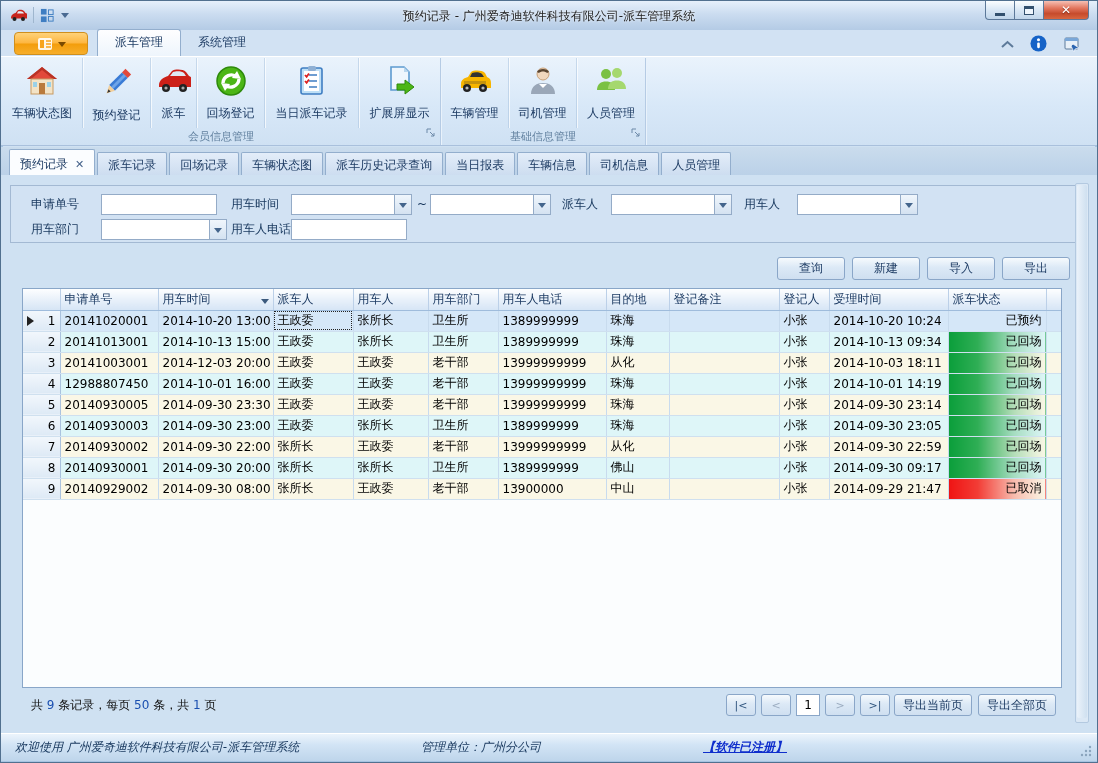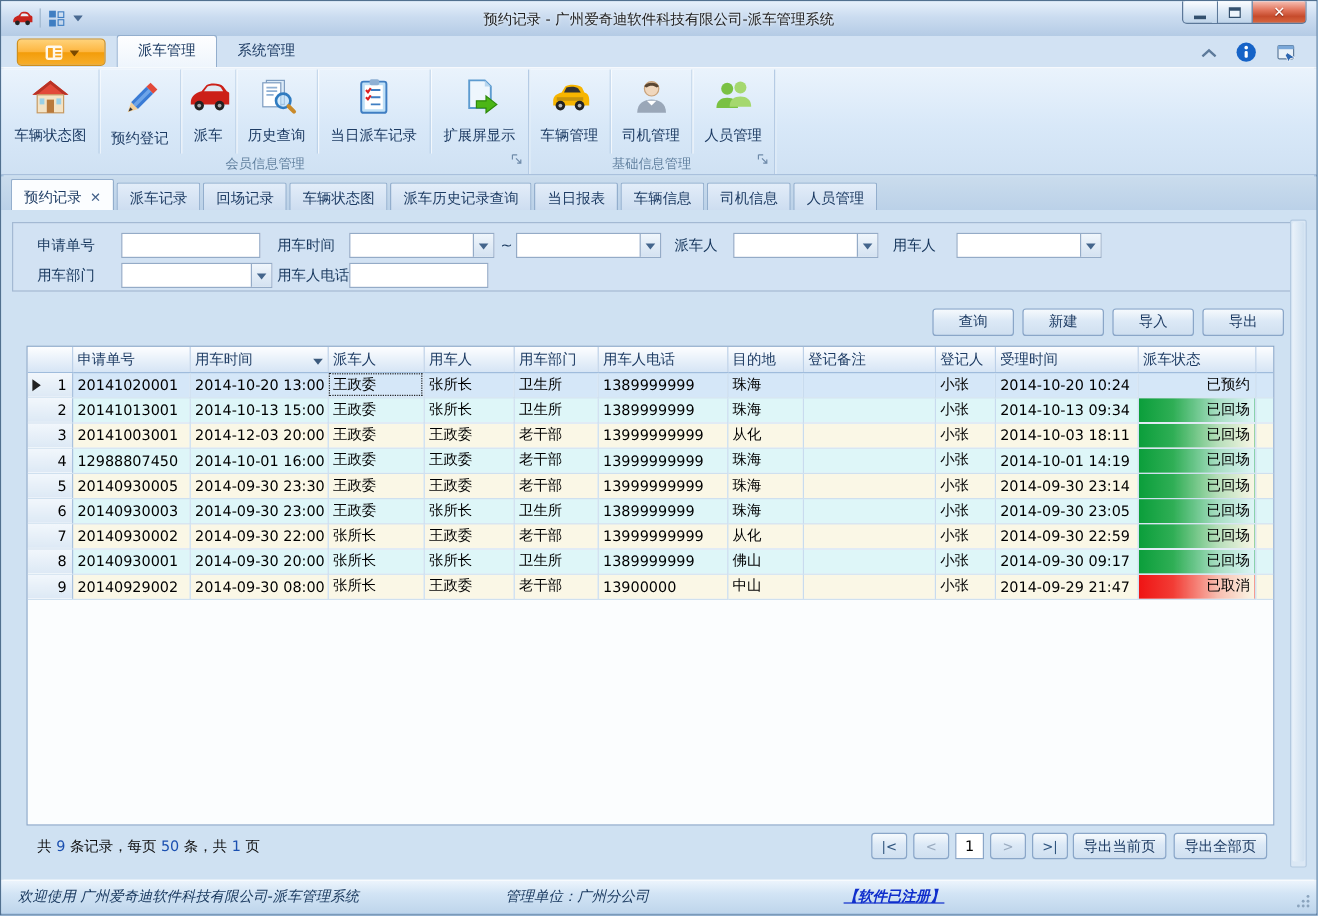--- a/index.html
+++ b/index.html
@@ -219,27 +219,28 @@
                 <path d="M16 8c3-1 9-1 11 1l2 3H13z" fill="#dfe9f3"></path>
                 <circle cx="9" cy="24" r="4" fill="#222"></circle>
                 <circle cx="9" cy="24" r="1.6" fill="#aaa"></circle>
                 <circle cx="26" cy="24" r="4" fill="#222"></circle>
                 <circle cx="26" cy="24" r="1.6" fill="#aaa"></circle>
               </svg></span>
             <span class="lbl">派车</span>
           </div>
           <div class="rbtn" style="min-width: 68px;">
             <span><svg viewBox="0 0 34 34" width="34" height="34">
-                <rect x="8" y="3" width="15" height="20" fill="#dcebf8" stroke="#7d9cc0"></rect>
-                <rect x="5" y="5" width="15" height="20" fill="#fff" stroke="#7d9cc0"></rect>
-                <path d="M8 9h9M8 12h9M8 15h6" stroke="#8fb0d4" stroke-width="1.4"></path>
-                <circle cx="22" cy="20" r="6" fill="rgba(190,225,250,.6)" stroke="#2f7bc0" stroke-width="2.2"></circle>
-                <line x1="26.5" y1="24.5" x2="31" y2="29" stroke="#c98a2a" stroke-width="3.4" stroke-linecap="round"></line>
-              </svg></span>
-            <span class="lbl">历史查询</span>
+                <circle cx="17" cy="17" r="14" fill="#4cb616"></circle>
+                <circle cx="17" cy="17" r="14" fill="none" stroke="#2e8a0b" stroke-width="1.5"></circle>
+                <path d="M9 19a8.5 8.5 0 0 1 14-6" fill="none" stroke="#fff" stroke-width="3.4"></path>
+                <polygon points="23,7 27,15 18,14" fill="#fff"></polygon>
+                <path d="M25 15a8.5 8.5 0 0 1-14 6" fill="none" stroke="#fff" stroke-width="3.4"></path>
+                <polygon points="11,27 7,19 16,20" fill="#fff"></polygon>
+              </svg></span>
+            <span class="lbl">回场登记</span>
           </div>
           <div class="rbtn" style="min-width: 94px;">
             <span><svg viewBox="0 0 34 34" width="34" height="34">
                 <rect x="6" y="4" width="21" height="26" rx="2" fill="#bfe0f7" stroke="#3f7ec2" stroke-width="1.6"></rect>
                 <rect x="9" y="7" width="15" height="20" fill="#fff"></rect>
                 <rect x="13" y="2" width="8" height="5" rx="1.5" fill="#8fb0d4"></rect>
                 <path d="M14 11h8M14 17h8M14 23h8" stroke="#3f7ec2" stroke-width="1.6"></path>
                 <path d="M10 11l1.6 1.8L14 9.5" stroke="#d22" stroke-width="1.8" fill="none"></path>
                 <path d="M10 17l1.6 1.8L14 15.5" stroke="#d22" stroke-width="1.8" fill="none"></path>
               </svg></span>

